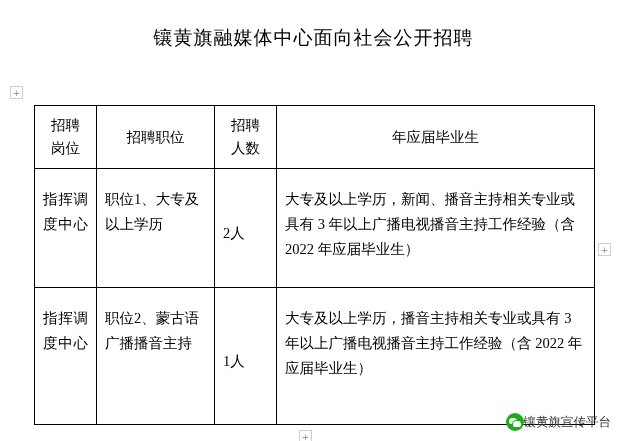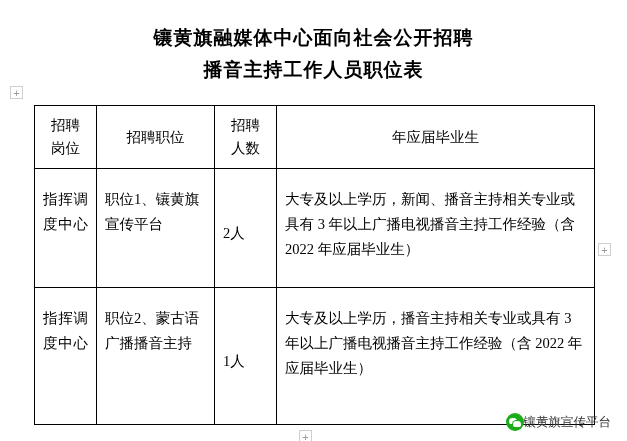--- a/index.html
+++ b/index.html
@@ -22,21 +22,21 @@
     height: 441px;
     box-sizing: border-box;
   }
 
   .title-block {
     text-align: center;
     padding-top: 22px;
   }
   .title-line {
     font-size: 19px;
-    font-weight: bold;
+    font-weight: normal;
     letter-spacing: 1px;
     line-height: 32px;
     font-family: "Liberation Serif", serif;
   }
 
   .table-wrap {
     position: absolute;
     left: 34px;
     top: 105px;
     width: 560px;
@@ -143,21 +143,20 @@
     font-family: "Liberation Sans", sans-serif;
   }
 </style>
 </head>
 <body>
 
 <div class="page">
 
   <div class="title-block">
     <div class="title-line">镶黄旗融媒体中心面向社会公开招聘</div>
-    <div class="title-line">播音主持工作人员职位表</div>
   </div>
 
   <div class="table-wrap">
     <table class="job-table">
       <colgroup>
         <col class="col1">
         <col class="col2">
         <col class="col3">
         <col class="col4">
       </colgroup>
@@ -171,21 +170,21 @@
           <td>
             <div class="head-two-line">招聘</div>
             <div class="head-two-line">人数</div>
           </td>
           <td>年应届毕业生</td>
         </tr>
       </thead>
       <tbody>
         <tr class="row-1">
           <td class="cell-spread">指挥调度中心</td>
-          <td>职位1、镶黄旗宣传平台</td>
+          <td>职位1、大专及以上学历</td>
           <td class="cell-center">2人</td>
           <td>大专及以上学历，新闻、播音主持相关专业或具有 3 年以上广播电视播音主持工作经验（含 2022 年应届毕业生）</td>
         </tr>
         <tr class="row-2">
           <td class="cell-spread">指挥调度中心</td>
           <td>职位2、蒙古语广播播音主持</td>
           <td class="cell-center">1人</td>
           <td>大专及以上学历，播音主持相关专业或具有 3 年以上广播电视播音主持工作经验（含 2022 年应届毕业生）</td>
         </tr>
       </tbody>

